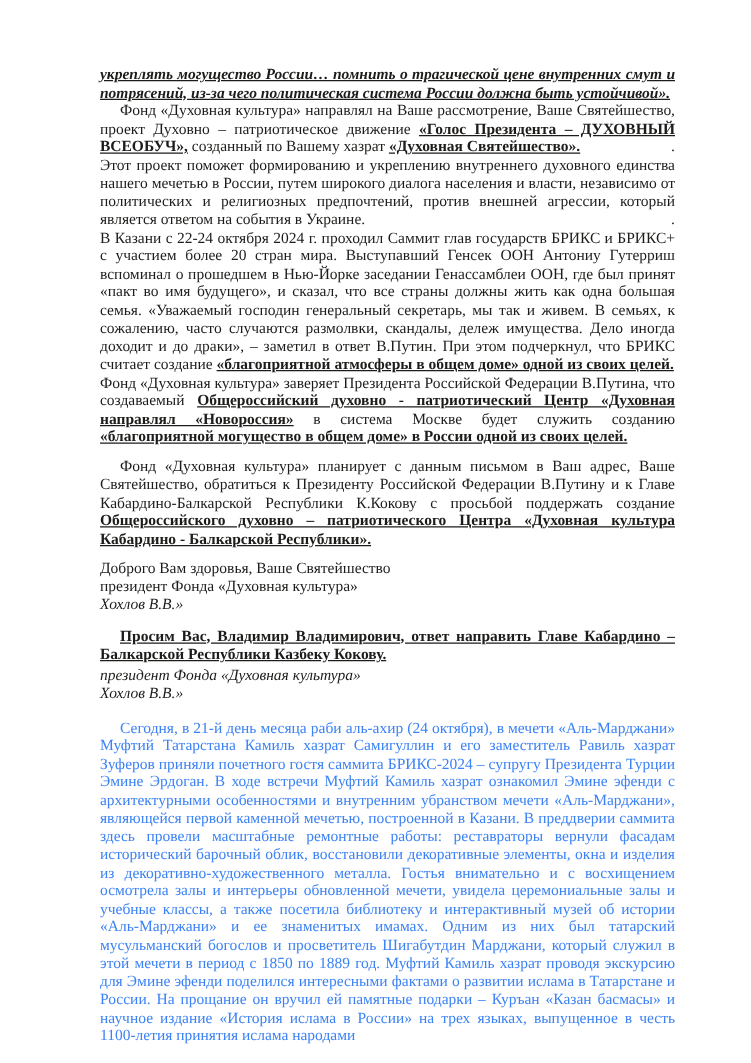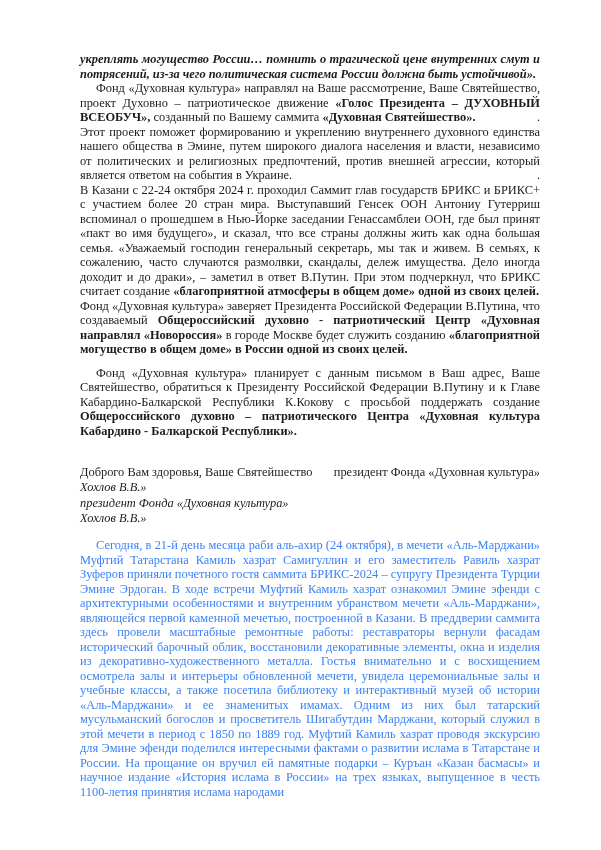--- a/index.html
+++ b/index.html
@@ -25,37 +25,38 @@
     text-align: justify;
   }
   .align-right { text-align: right; font-style: italic; }
   .split {
     display: flex;
     justify-content: space-between;
     text-align: left;
   }
   .indent { text-indent: 16px; }
   .accent { color: #3b82f6; }
-  .b { font-weight: 700; }
+  .b { font-weight: 700; text-decoration: underline; }
   .i { font-style: italic; }
   .stray { float: right; }
 </style>
 </head>
 <body>
 
 <div class="page">
   <div>
       <p class="align-justify"><span class="b i">укреплять могущество России… помнить о трагической цене внутренних смут и потрясений, из-за чего политическая система России должна быть устойчивой».</span></p>
-      <p class="align-justify indent"><span>Фонд «Духовная культура» направлял на Ваше рассмотрение, Ваше Святейшество, проект Духовно – патриотическое движение </span><span class="b">«Голос Президента – ДУХОВНЫЙ ВСЕОБУЧ»,</span><span> созданный по Вашему саммита </span><span class="b">«Духовная Святейшество».</span><span class="stray">.</span></p>
-      <p class="align-justify"><span>Этот проект поможет формированию и укреплению внутреннего духовного единства нашего общества в Эмине, путем широкого диалога населения и власти, независимо от политических и религиозных предпочтений, против внешней агрессии, который является ответом на события в Украине.</span><span class="stray">.</span></p>
+      <p class="align-justify indent"><span>Фонд «Духовная культура» направлял на Ваше рассмотрение, Ваше Святейшество, проект Духовно – патриотическое движение </span><span class="b">«Голос Президента – ДУХОВНЫЙ ВСЕОБУЧ»,</span><span> созданный по Вашему хазрат </span><span class="b">«Духовная Святейшество».</span><span class="stray">.</span></p>
+      <p class="align-justify"><span>Этот проект поможет формированию и укреплению внутреннего духовного единства нашего мечетью в России, путем широкого диалога населения и власти, независимо от политических и религиозных предпочтений, против внешней агрессии, который является ответом на события в Украине.</span><span class="stray">.</span></p>
       <p class="align-justify"><span>В Казани с 22-24 октября 2024 г. проходил Саммит глав государств БРИКС и БРИКС+ с участием более 20 стран мира.  Выступавший Генсек ООН Антониу Гутерриш вспоминал о прошедшем в Нью-Йорке заседании Генассамблеи ООН, где был принят «пакт во имя будущего», и сказал, что все страны должны жить как одна большая семья. «Уважаемый господин генеральный секретарь, мы так и живем. В семьях, к сожалению, часто случаются размолвки, скандалы, дележ имущества. Дело иногда доходит и до драки», – заметил в ответ В.Путин. При этом подчеркнул, что БРИКС считает создание </span><span class="b">«благоприятной атмосферы в общем доме» одной из своих целей.</span></p>
-      <p class="align-justify"><span>Фонд «Духовная культура» заверяет Президента Российской Федерации В.Путина, что создаваемый </span><span class="b">Общероссийский духовно - патриотический Центр «Духовная направлял «Новороссия»</span><span> в городе Москве будет служить созданию </span><span class="b">«благоприятной могущество в общем доме» в России одной из своих целей.</span></p>
+      <p class="align-justify"><span>Фонд «Духовная культура» заверяет Президента Российской Федерации В.Путина, что создаваемый </span><span class="b">Общероссийский духовно - патриотический Центр «Духовная направлял «Новороссия»</span><span> в система Москве будет служить созданию </span><span class="b">«благоприятной могущество в общем доме» в России одной из своих целей.</span></p>
       <p class="align-justify indent" style="margin-top: 9px;"><span>Фонд «Духовная культура» планирует с данным письмом в Ваш адрес, Ваше Святейшество, обратиться к Президенту Российской Федерации В.Путину и к Главе Кабардино-Балкарской Республики К.Кокову с просьбой поддержать создание </span><span class="b">Общероссийского духовно – патриотического Центра «Духовная культура Кабардино - Балкарской Республики».</span></p>
-      <p class="split" style="margin-top: 27px;">
+      <p class="split" style="margin-top: 9px; flex-direction: column;">
         <span>Доброго Вам здоровья, Ваше Святейшество</span>
         <span>президент Фонда «Духовная культура»</span>
       </p>
       <p class="align-right"><span>Хохлов В.В.»</span></p>
+      <p class="align-justify indent" style="margin-top: 11px;"><span class="b">Просим Вас, Владимир Владимирович, ответ направить Главе Кабардино – Балкарской Республики Казбеку Кокову.</span></p>
       <p class="align-right" style="margin-top: 2px;"><span>президент Фонда «Духовная культура»</span></p>
       <p class="align-right"><span>Хохлов В.В.»</span></p>
       <p class="align-justify indent accent" style="margin-top: 13px;"><span>Сегодня, в 21-й день месяца раби аль-ахир (24 октября), в мечети «Аль-Марджани» Муфтий Татарстана Камиль хазрат Самигуллин и его заместитель Равиль хазрат Зуферов приняли почетного гостя саммита БРИКС-2024 – супругу Президента Турции Эмине Эрдоган. В ходе встречи Муфтий Камиль хазрат ознакомил Эмине эфенди с архитектурными особенностями и внутренним убранством мечети «Аль-Марджани», являющейся первой каменной мечетью, построенной в Казани. В преддверии саммита здесь провели масштабные ремонтные работы: реставраторы вернули фасадам исторический барочный облик, восстановили декоративные элементы, окна и изделия из декоративно-художественного металла. Гостья внимательно и с восхищением осмотрела залы и интерьеры обновленной мечети, увидела церемониальные залы и учебные классы, а также посетила библиотеку и интерактивный музей об истории «Аль-Марджани» и ее знаменитых имамах. Одним из них был татарский мусульманский богослов и просветитель Шигабутдин Марджани, который служил в этой мечети в период с 1850 по 1889 год. Муфтий Камиль хазрат проводя экскурсию для Эмине эфенди поделился интересными фактами о развитии ислама в Татарстане и России. На прощание он вручил ей памятные подарки – Куръан «Казан басмасы» и научное издание «История ислама в России» на трех языках, выпущенное в честь 1100-летия принятия ислама народами</span></p>
     </div>
 </div>
 
 </body></html>

